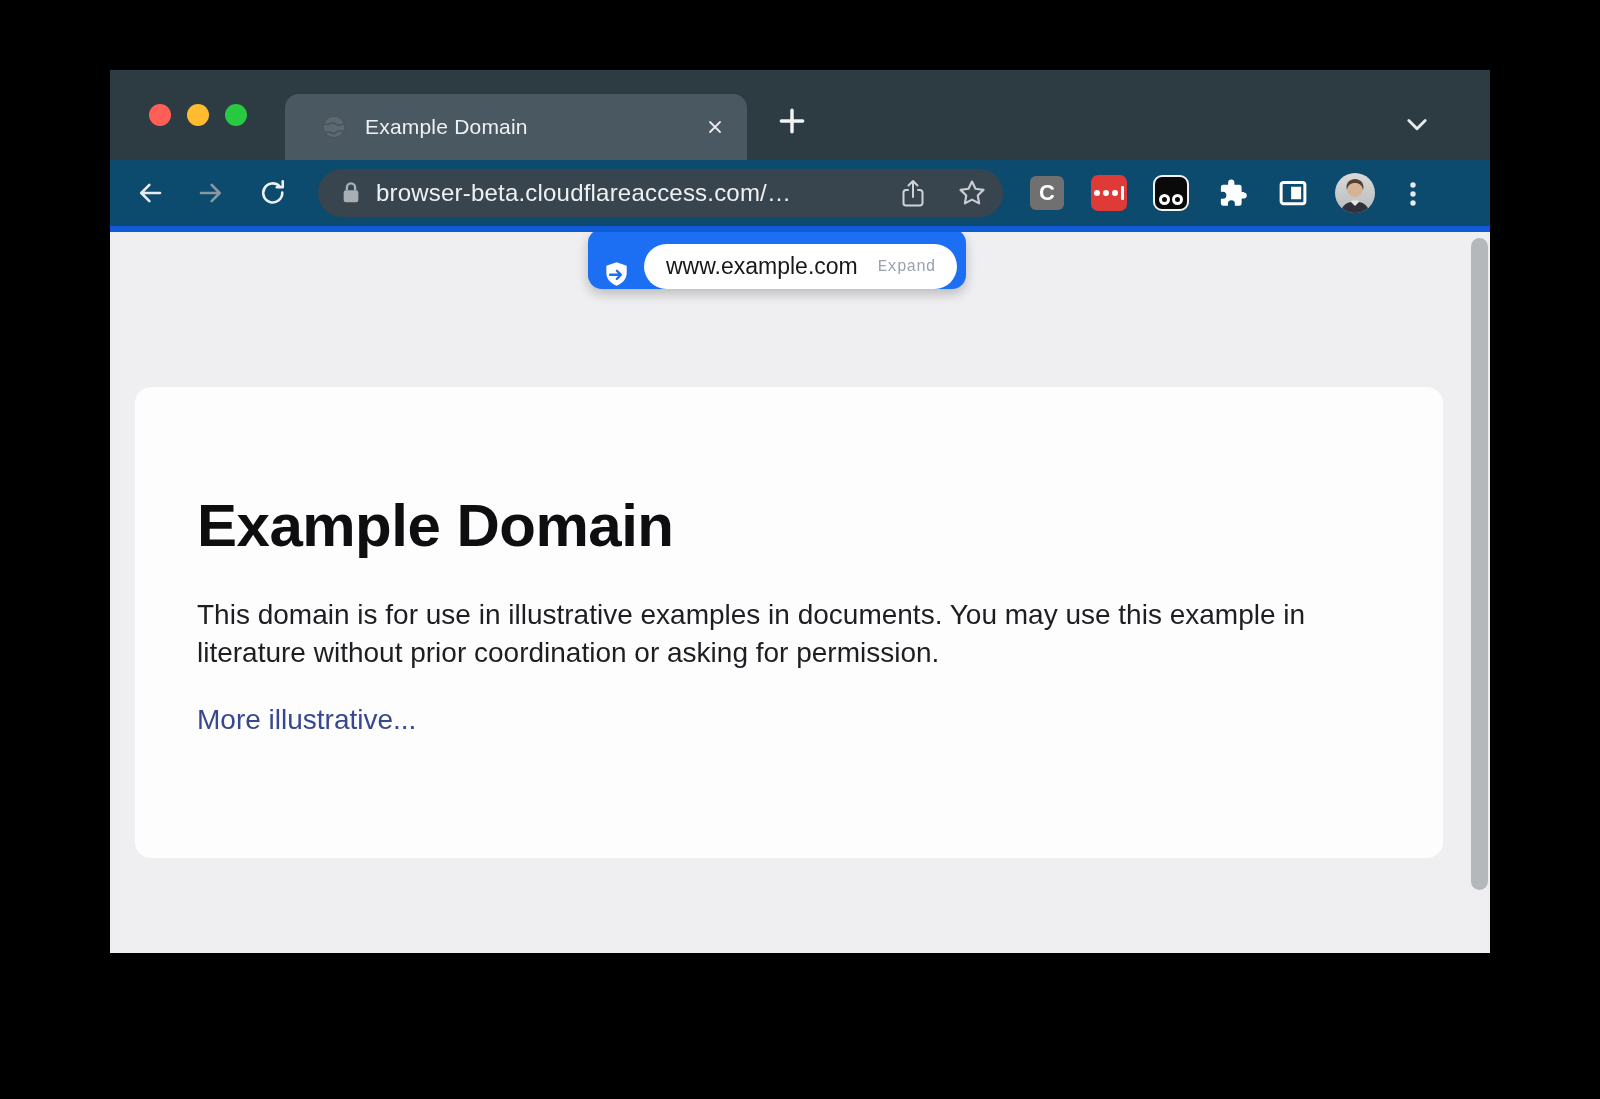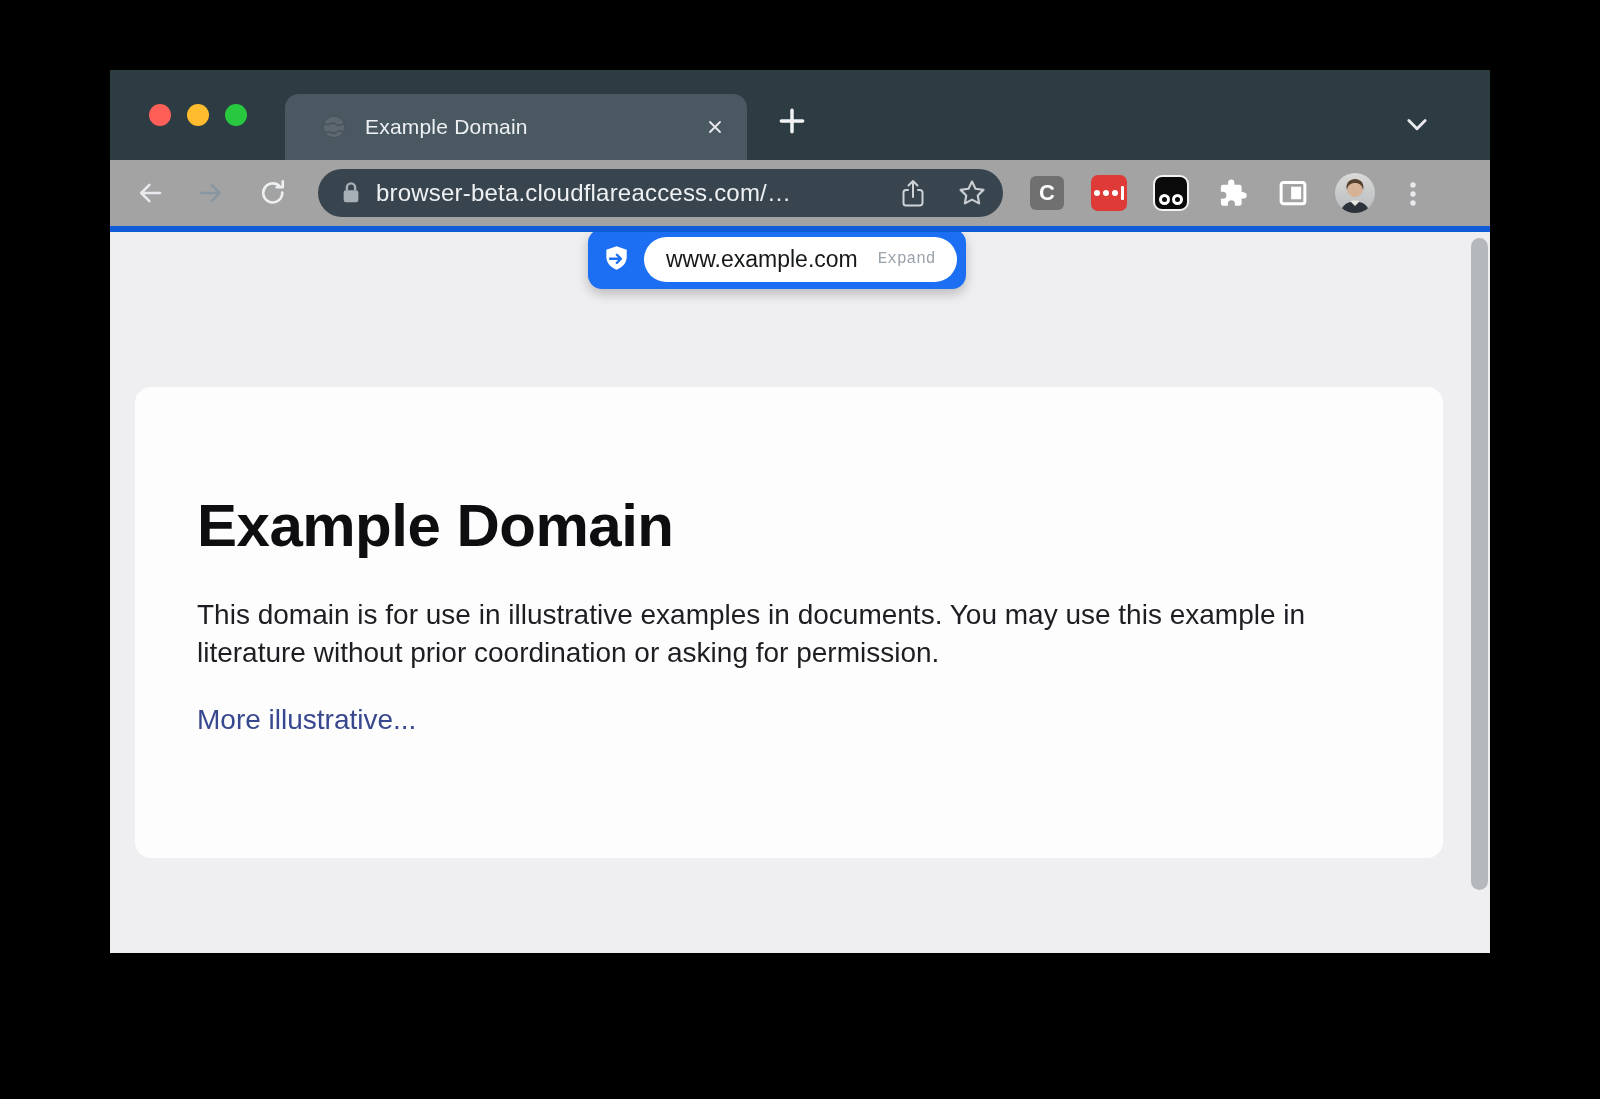--- a/index.html
+++ b/index.html
@@ -24,21 +24,21 @@
     background:#4a5862; border-radius:14px 14px 0 0;
     display:flex; align-items:center;
   }
   .tab-favicon { margin-left:36px; width:26px; height:26px; flex:none; }
   .tab-title { margin-left:18px; color:#eef1f3; font-size:21px; letter-spacing:.2px; }
   .tab-close { position:absolute; right:22px; top:23px; width:20px; height:20px; cursor:pointer; }
   .icon-btn { background:none; border:none; cursor:pointer; padding:0; line-height:0; }
   .newtab-btn { position:absolute; left:666px; top:35px; }
   .chevron-btn { position:absolute; left:1293px; top:40px; }
   
-  .toolbar { position:relative; height:66px; background:#a3a3a3; flex:none; }
+  .toolbar { position:relative; height:66px; background:#0c4a6e; flex:none; }
   .nav-back    { position:absolute; left:25px;  top:18px; }
   .nav-forward { position:absolute; left:86px;  top:18px; }
   .nav-reload  { position:absolute; left:148px; top:18px; }
   .urlbar {
     position:absolute; left:208px; top:9px; width:685px; height:48px;
     border-radius:24px; background:#39454e;
     display:flex; align-items:center; cursor:text;
   }
   .urlbar .lock { margin-left:22px; line-height:0; }
   .url-text { margin-left:14px; color:#eef1f3; font-size:24px; letter-spacing:.2px; white-space:nowrap; }
@@ -71,21 +71,21 @@
     overflow:hidden; background:linear-gradient(#dadad8,#b7babd); cursor:pointer;
   }
   .kebab-btn { left:1298px; top:21px; }
   
   .accent-line { height:6px; background:#105bd8; flex:none; }
   
   .viewport { position:relative; flex:1; background:#efeff1; overflow:hidden; }
   .iso-pill {
     position:absolute; left:478px; top:-3px; height:60px;
     background:#1c6ff2; border-radius:14px;
-    display:flex; align-items:center; padding-right:9px;
+    display:flex; align-items:flex-end; padding-right:9px;
     box-shadow:0 5px 12px rgba(0,0,0,.22); cursor:pointer;
   }
   .iso-shield { width:56px; display:flex; justify-content:center; line-height:0; }
   .iso-inner {
     background:#fff; height:45px; border-radius:23px;
     display:flex; align-items:center; padding:0 22px; gap:20px;
   }
   .iso-domain { font-size:23px; color:#16181a; }
   .iso-expand { font-size:16px; color:#9aa2ab;font-family:Liberation Mono, monospace; }
   .card {

